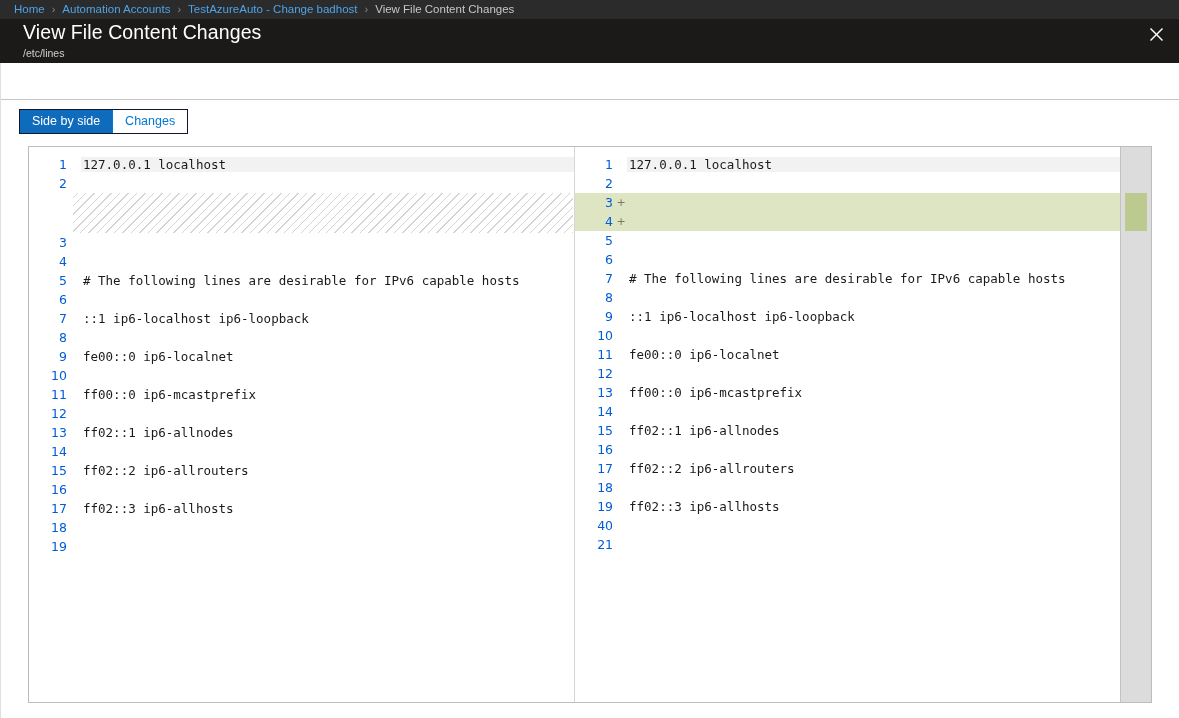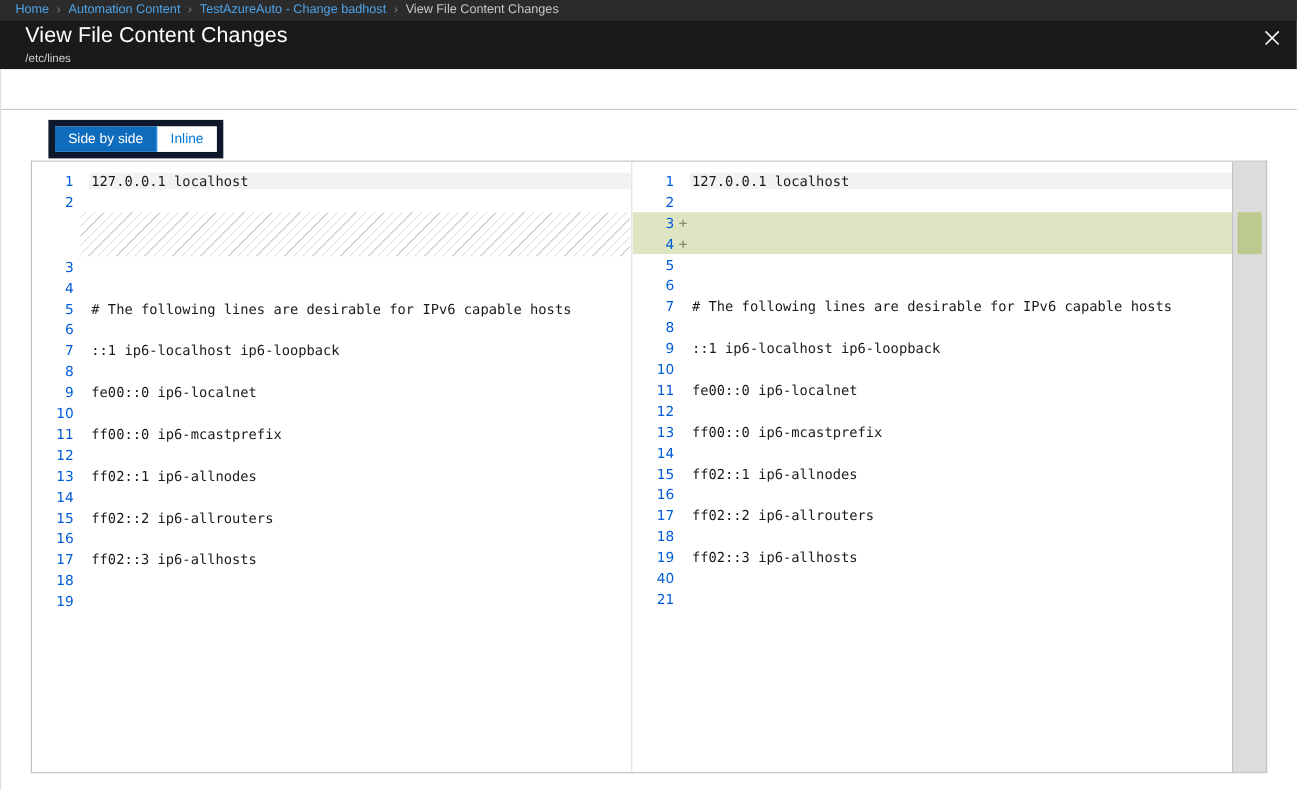--- a/index.html
+++ b/index.html
@@ -87,23 +87,23 @@
     box-sizing: border-box;
   }
   .hr-sep {
     position: absolute; left: 0; top: 36px;
     width: 1179px; height: 1px;
     background: #c8c6c4;
   }
 
   
   .tabs {
-    position: absolute; left: 43px; top: 46px;
+    position: absolute; left: 18px; top: 46px;
     display: flex;
-    border: 6px solid #0f172a;
+    border: 1px solid #0f172a;
     height: 23px;
     box-sizing: content-box;
     text-align: right;
   }
   .tab {
     font-size: 12.5px;
     line-height: 23px;
     padding: 0 12px;
     color: #0078d4;
     background: #ffffff;
@@ -213,21 +213,21 @@
 </head>
 <body>
 
 <div id="app">
 
   <div class="topbar">
 
     <div class="breadcrumb-bar" id="breadcrumb">
         <span class="crumb">Home</span>
         <span class="crumb-sep">›</span>
-        <span class="crumb">Automation Content</span>
+        <span class="crumb">Automation Accounts</span>
         <span class="crumb-sep">›</span>
         <span class="crumb">TestAzureAuto - Change badhost</span>
         <span class="crumb-sep">›</span>
         <span class="crumb current">View File Content Changes</span>
       </div>
 
     <div class="title-block">
       <div class="blade-title">View File Content Changes</div>
       <div class="blade-subtitle">/etc/lines</div>
     </div>
@@ -241,21 +241,21 @@
       </span>
     </div>
   </div>
 
   <div class="body-area">
 
     <div class="hr-sep"></div>
 
     <div class="tabs" id="tabs">
         <div class="tab active">Side by side</div>
-        <div class="tab">Inline</div>
+        <div class="tab">Changes</div>
       </div>
 
     <div class="diff-box">
 
       <div class="pane pane-left">
         <div class="code-lines" id="left-lines">
             <div class="cline first-line" style="position: absolute; top: 8px; left: 0px; right: 0px;"><span class="lnum">1</span><span class="marker"></span><span class="ctext">127.0.0.1 localhost</span></div>
             <div class="cline" style="position: absolute; top: 27px; left: 0px; right: 0px;"><span class="lnum">2</span><span class="marker"></span><span class="ctext"></span></div>
             <div class="hatch" style="top: 46px; height: 40px;"></div>
             <div class="cline" style="position: absolute; top: 86px; left: 0px; right: 0px;"><span class="lnum">3</span><span class="marker"></span><span class="ctext"></span></div>

